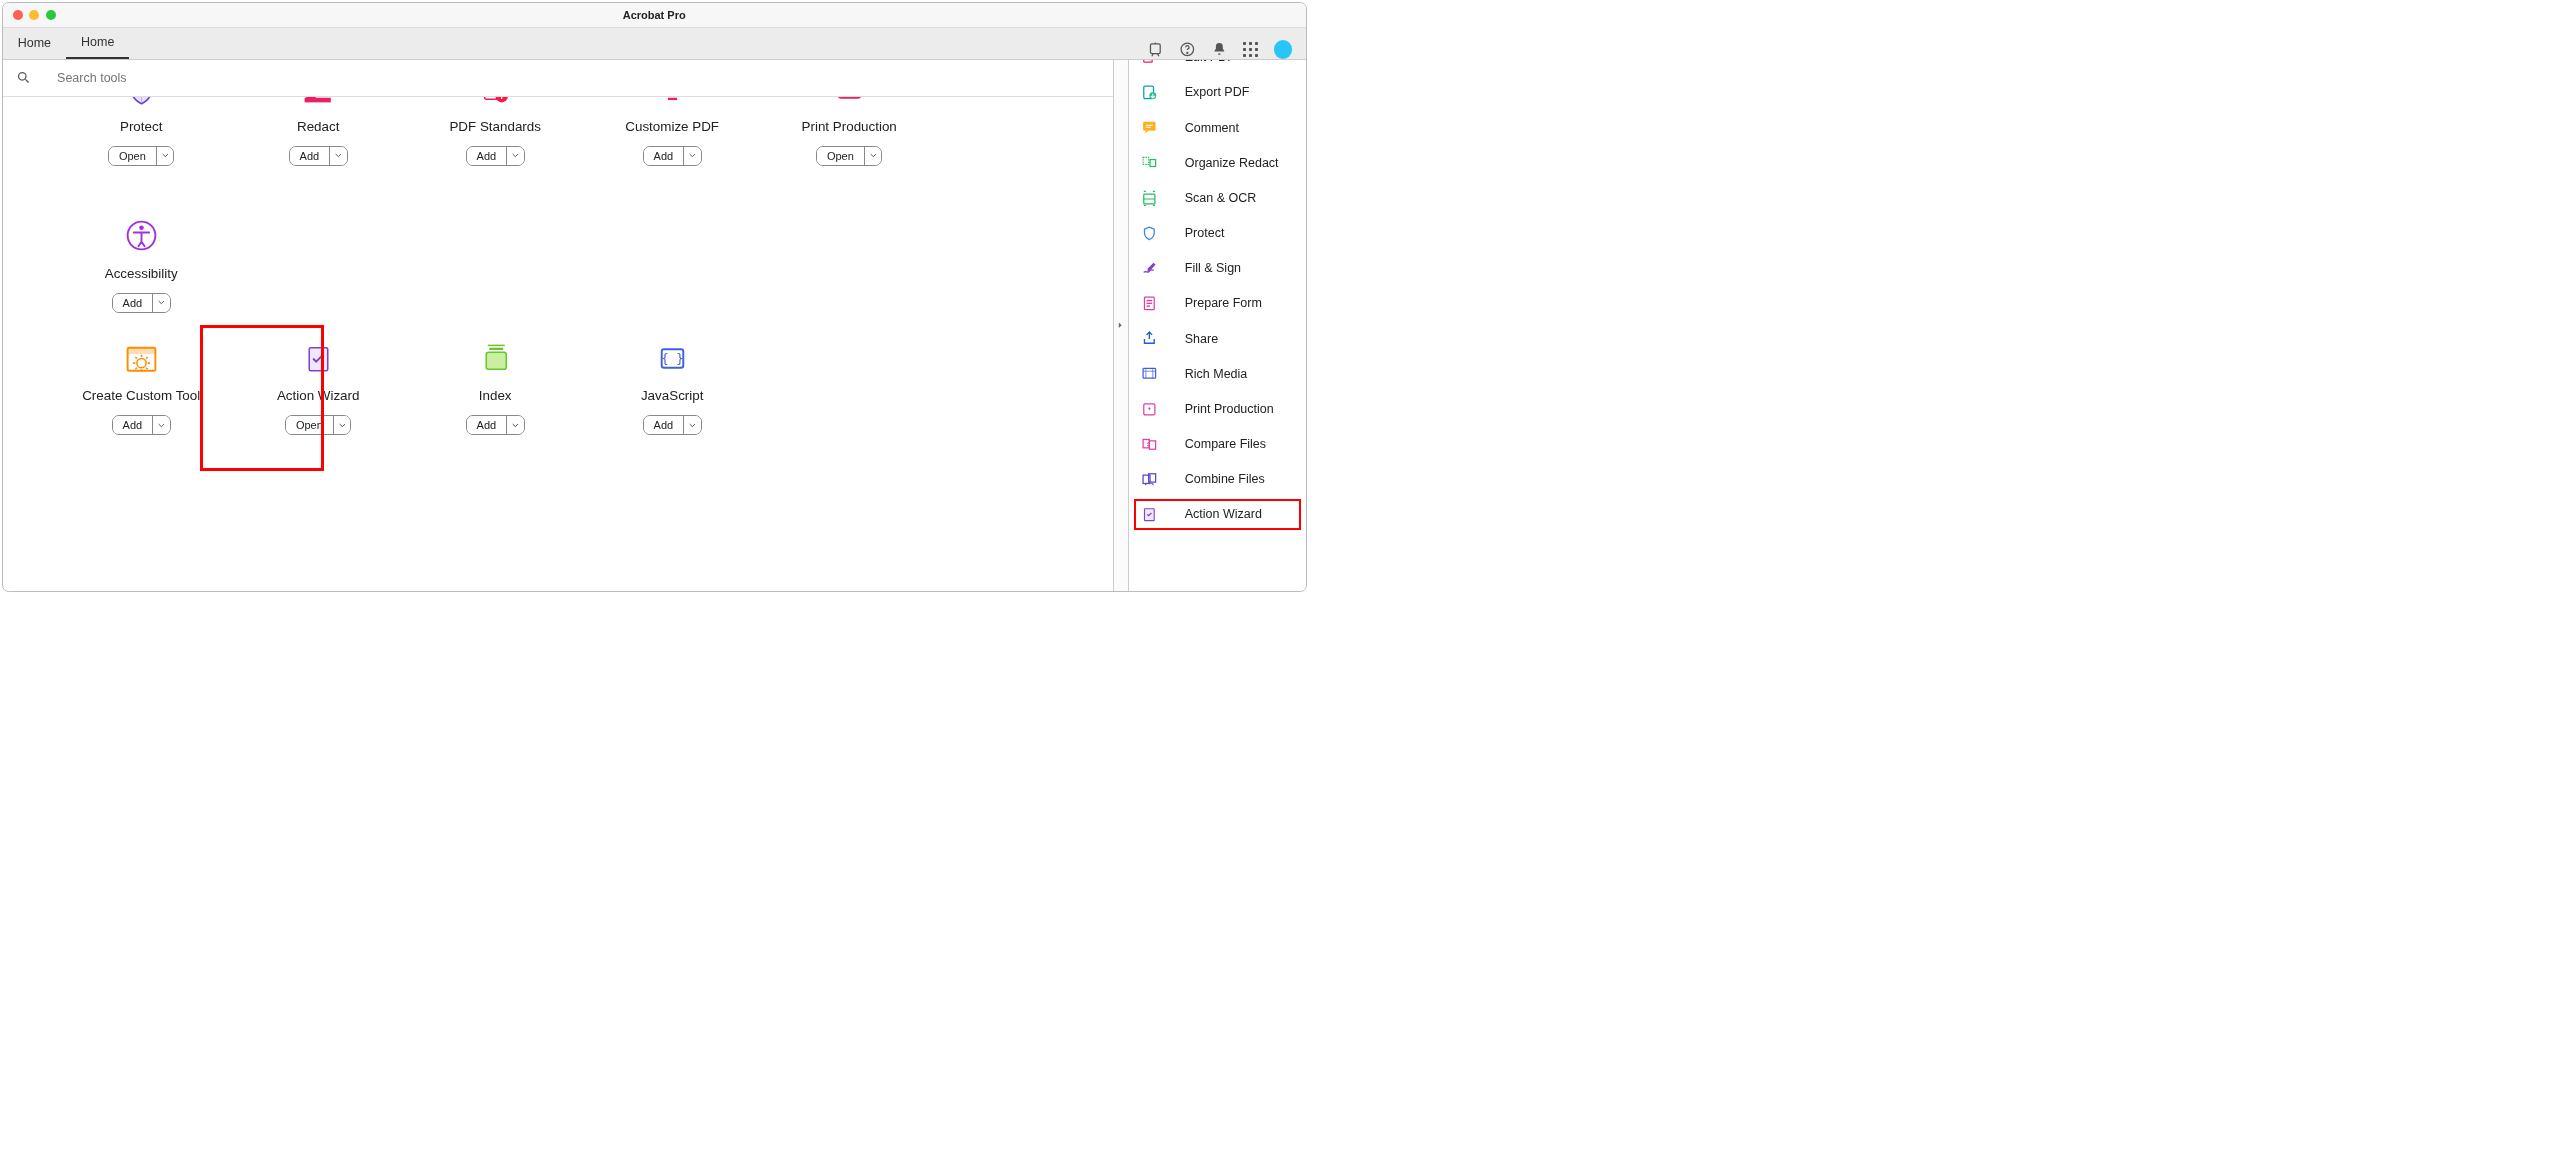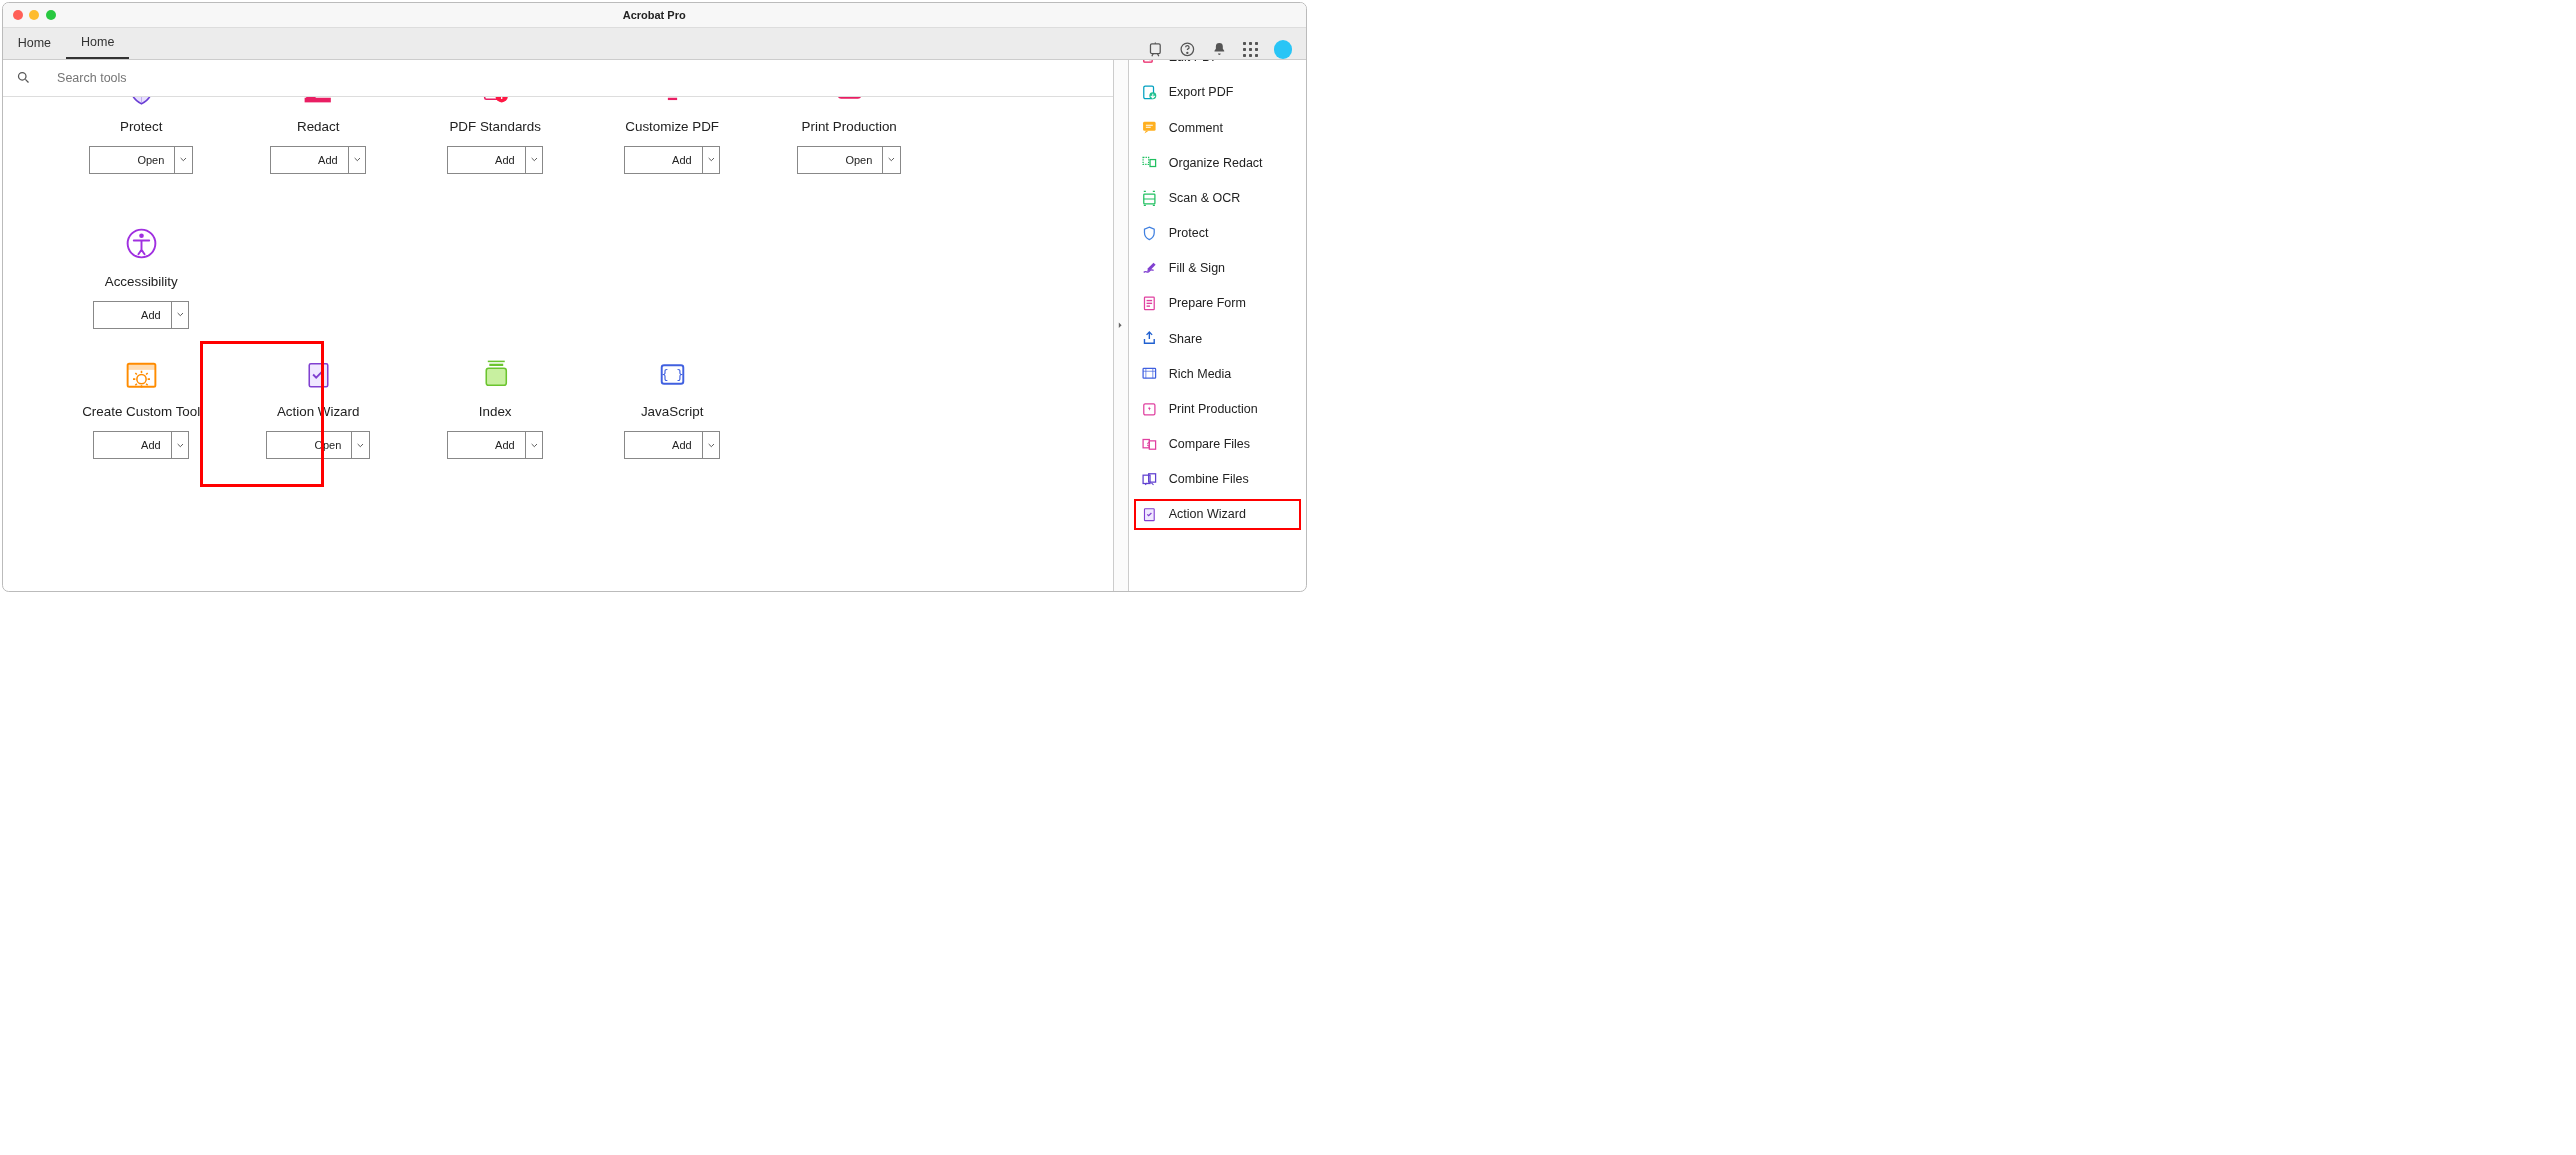--- a/index.html
+++ b/index.html
@@ -20,29 +20,29 @@
 .main { flex: 1; display: flex; min-height: 0; }
 .left { flex: 1; display: flex; flex-direction: column; border-right: 0.8px solid #ccc; min-width: 0; }
 .searchbar { height: 37px; border-bottom: 0.8px solid #ddd; display: flex; align-items: center; padding: 0 13.4px; gap: 26px; }
 .search-icon { width: 15px; height: 15px; color: #555; }
 .search-input { border: none; outline: none; font-size: 12.5px; flex: 1; background: transparent; }
 .content { flex: 1; overflow-y: auto; padding: 0 50px 33px; position: relative; }
 .grid { display: flex; flex-wrap: wrap; gap: 0; }
 .tool { width: 177px; display: flex; flex-direction: column; align-items: center; padding: 11.7px 0 15px; position: relative; }
 .tool-icon { width: 37px; height: 37px; display: flex; align-items: center; justify-content: center; margin-bottom: 11.7px; }
 .tool-label { font-size: 13.4px; margin-bottom: 11.7px; text-align: center; }
-.btn-split { display: flex; border: 0.8px solid #888; border-radius: 0; overflow: hidden; height: 28px; padding-left: 37px; }
+.btn-split { display: flex; border: 0.8px solid #888; border-radius: 7px; overflow: hidden; height: 20px; }
 .btn-main { padding: 0 10px; display: flex; align-items: center; font-size: 11px; background: #fff; border-right: 0.8px solid #888; cursor: pointer; }
 .btn-drop { width: 16.7px; display: flex; align-items: center; justify-content: center; background: #fff; cursor: pointer; }
 .section-title { font-size: 18.4px; color: #333; margin: 33px 0 15px 33px; }
 .highlight { border: 3.3px solid #ff0000; position: absolute; pointer-events: none; }
 .right { width: 192px; display: flex; min-height: 0; }
 .collapse-bar { width: 15px; display: flex; align-items: center; justify-content: center; border-right: 0.8px solid #ccc; cursor: pointer; background: #fbfbfb; color: #666; }
 .panel { flex: 1; overflow-y: auto; padding: 3.3px 0; }
-.panel-item { display: flex; align-items: center; gap: 10px; padding: 8.4px 11.7px; cursor: pointer; font-size: 12.5px; }
+.panel-item { display: flex; align-items: center; gap: 26px; padding: 8.4px 11.7px; cursor: pointer; font-size: 12.5px; }
 .panel-ic { width: 18.4px; height: 18.4px; display: flex; align-items: center; justify-content: center; flex-shrink: 0; }
 .panel-highlight { position: relative; }
 .panel-highlight::after { content: ""; position: absolute; inset: 1.7px 5px; border: 2.5px solid #ff0000; pointer-events: none; }
 svg { display: block; }
 .grid-dots { display: grid; grid-template-columns: repeat(3, 3.3px); gap: 2.5px; }
 .grid-dots span { width: 3.3px; height: 3.3px; background: #555; border-radius: 0.8px; }
 </style>
 </head>
 <body>
 

